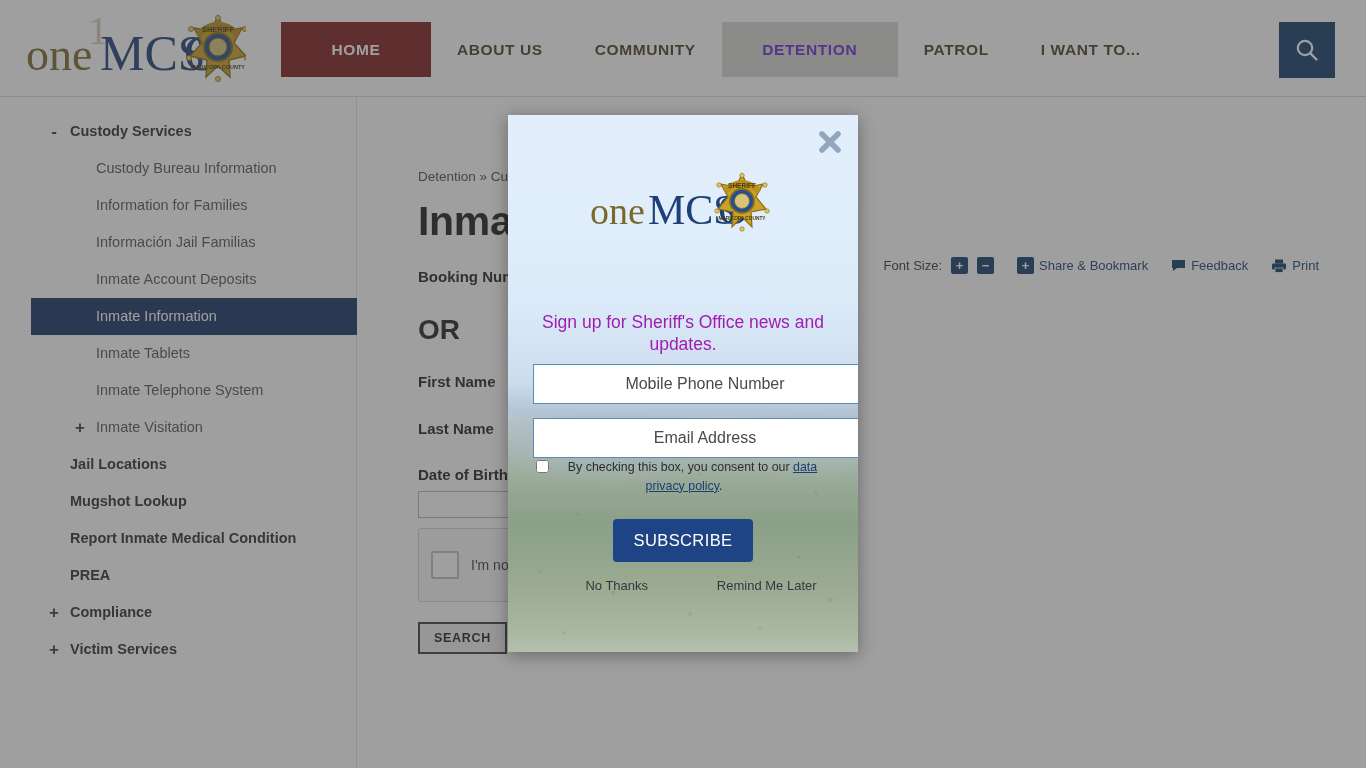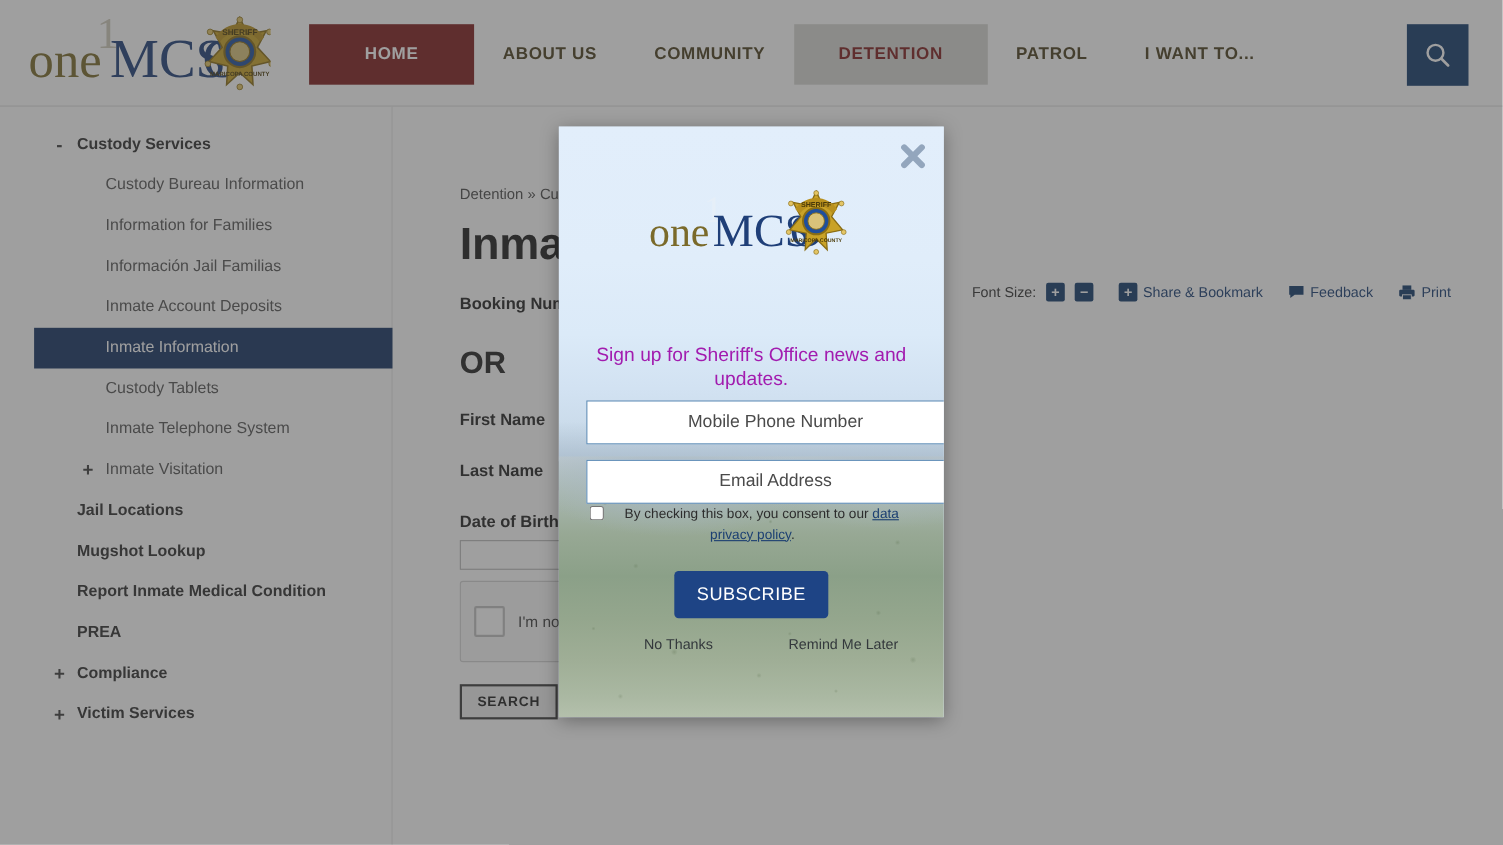--- a/index.html
+++ b/index.html
@@ -50,21 +50,21 @@
     cursor: pointer;
   }
   .nav-item.active-home {
     background: #7f1d1d;
     color: #ffffff;
     min-width: 150px;
     text-align: center;
   }
   .nav-item.active-section {
     background: #d7d7d3;
-    color: #7f1d1d;
+    color: #6d28d9;
     min-width: 176px;
   }
   .search-btn {
     position: absolute; left: 1279px; top: 22px;
     width: 56px; height: 56px;
     background: #123a6b;
     display: flex; align-items: center; justify-content: center;
     cursor: pointer;
   }
 
@@ -398,21 +398,21 @@
       <div class="side-row lvl2">
         <span class="side-label">Información Jail Familias</span>
       </div>
       <div class="side-row lvl2">
         <span class="side-label">Inmate Account Deposits</span>
       </div>
       <div class="side-row lvl2 selected">
         <span class="side-label">Inmate Information</span>
       </div>
       <div class="side-row lvl2">
-        <span class="side-label">Custody Tablets</span>
+        <span class="side-label">Inmate Tablets</span>
       </div>
       <div class="side-row lvl2">
         <span class="side-label">Inmate Telephone System</span>
       </div>
       <div class="side-row lvl2">
         <span class="side-toggle">+</span>
         <span class="side-label">Inmate Visitation</span>
       </div>
       <div class="side-row lvl1">
         <span class="side-label">Jail Locations</span>

